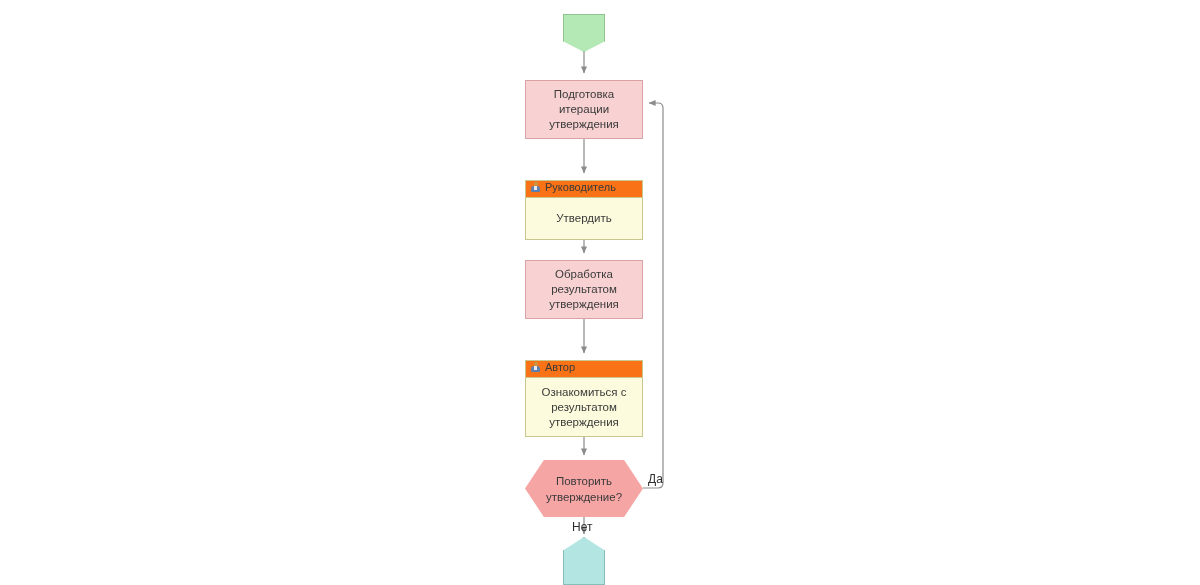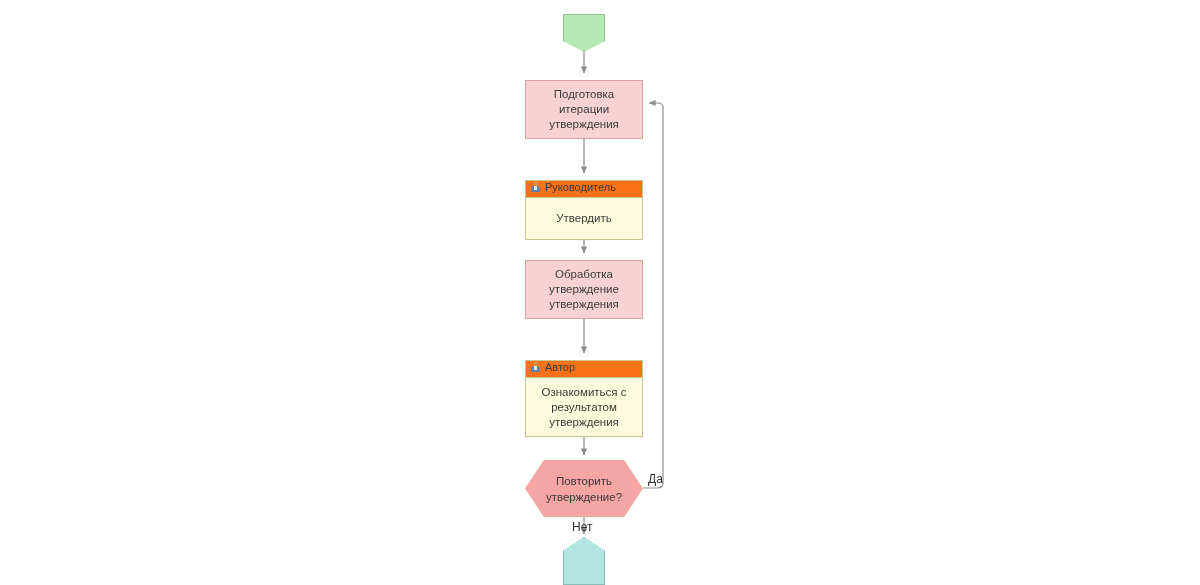--- a/index.html
+++ b/index.html
@@ -215,21 +215,21 @@
           <span class="collar"></span>
       </span>
       <span class="task-header-label">Руководитель</span>
     </div>
     <div class="task-body">
       <span class="task-label">Утвердить</span>
     </div>
   </div>
 
   <div class="node process-node" style="left:525px; top:260px; width:118px; height:59px;">
-    <span class="process-label">Обработка утверждение утверждения</span>
+    <span class="process-label">Обработка результатом утверждения</span>
   </div>
 
   <div class="node task-node" style="left:525px; top:360px; width:118px; height:77px;">
     <div class="task-header">
       <span class="person-icon">
         <span class="head"></span>
           <span class="body"></span>
           <span class="collar"></span>
       </span>
       <span class="task-header-label">Автор</span>

